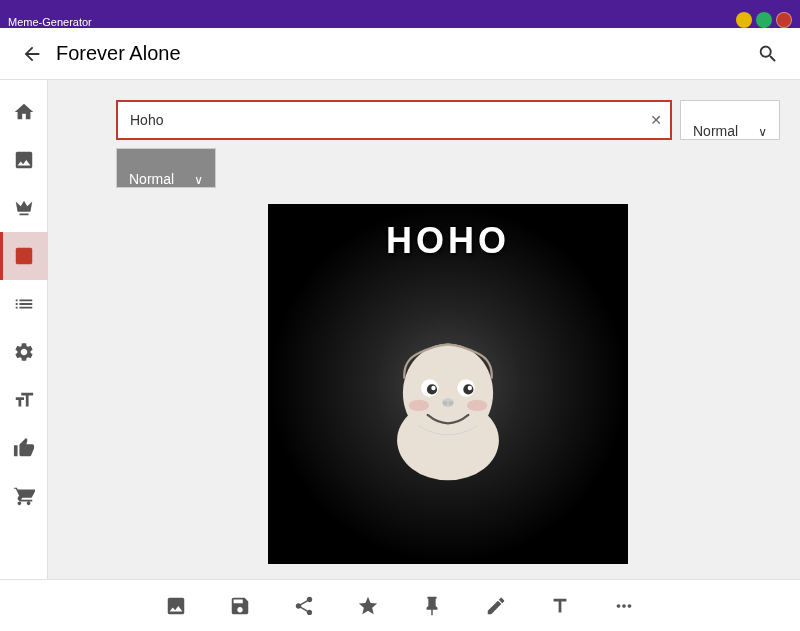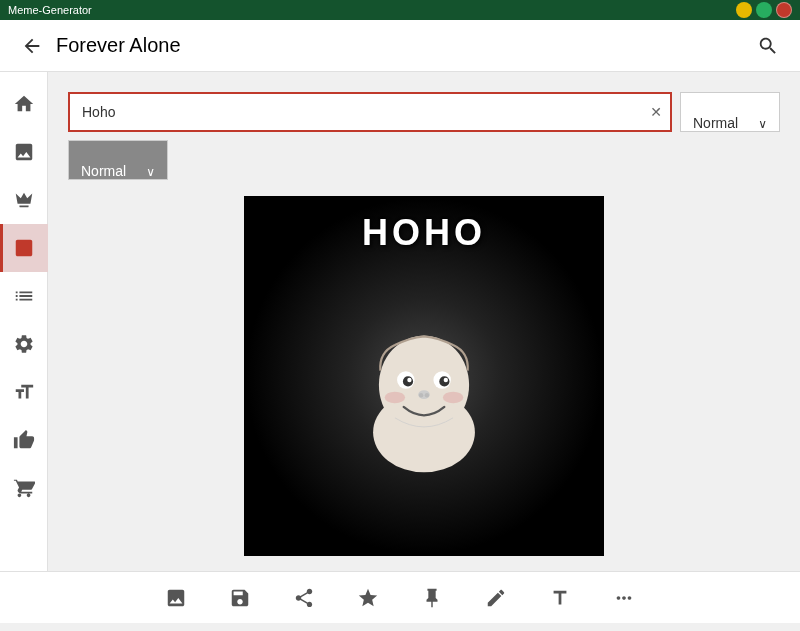--- a/index.html
+++ b/index.html
@@ -7,24 +7,24 @@
       width: 800px;
       height: 631px;
       font-family: 'Segoe UI', Arial, sans-serif;
       background: #f0f0f0;
       overflow: hidden;
       position: relative;
     }
 
     
     .title-bar {
-      height: 20px;
-      background: #14532d;
-      display: flex;
-      align-items: center;
+      height: 28px;
+      background: #4c1d95;
+      display: flex;
+      align-items: flex-end;
       justify-content: space-between;
       padding: 0 8px;
     }
     .title-bar-title {
       font-size: 11px;
       color: white;
     }
     .title-bar-controls {
       display: flex;
       gap: 4px;
@@ -73,20 +73,21 @@
       justify-content: center;
       cursor: pointer;
       color: #333;
       font-size: 16px;
     }
 
     
     .app-body {
       display: flex;
       height: calc(631px - 28px - 52px - 52px);
+      gap: 48px;
     }
 
     
     .sidebar {
       width: 48px;
       background: white;
       border-right: 1px solid #e0e0e0;
       display: flex;
       flex-direction: column;
       align-items: center;

